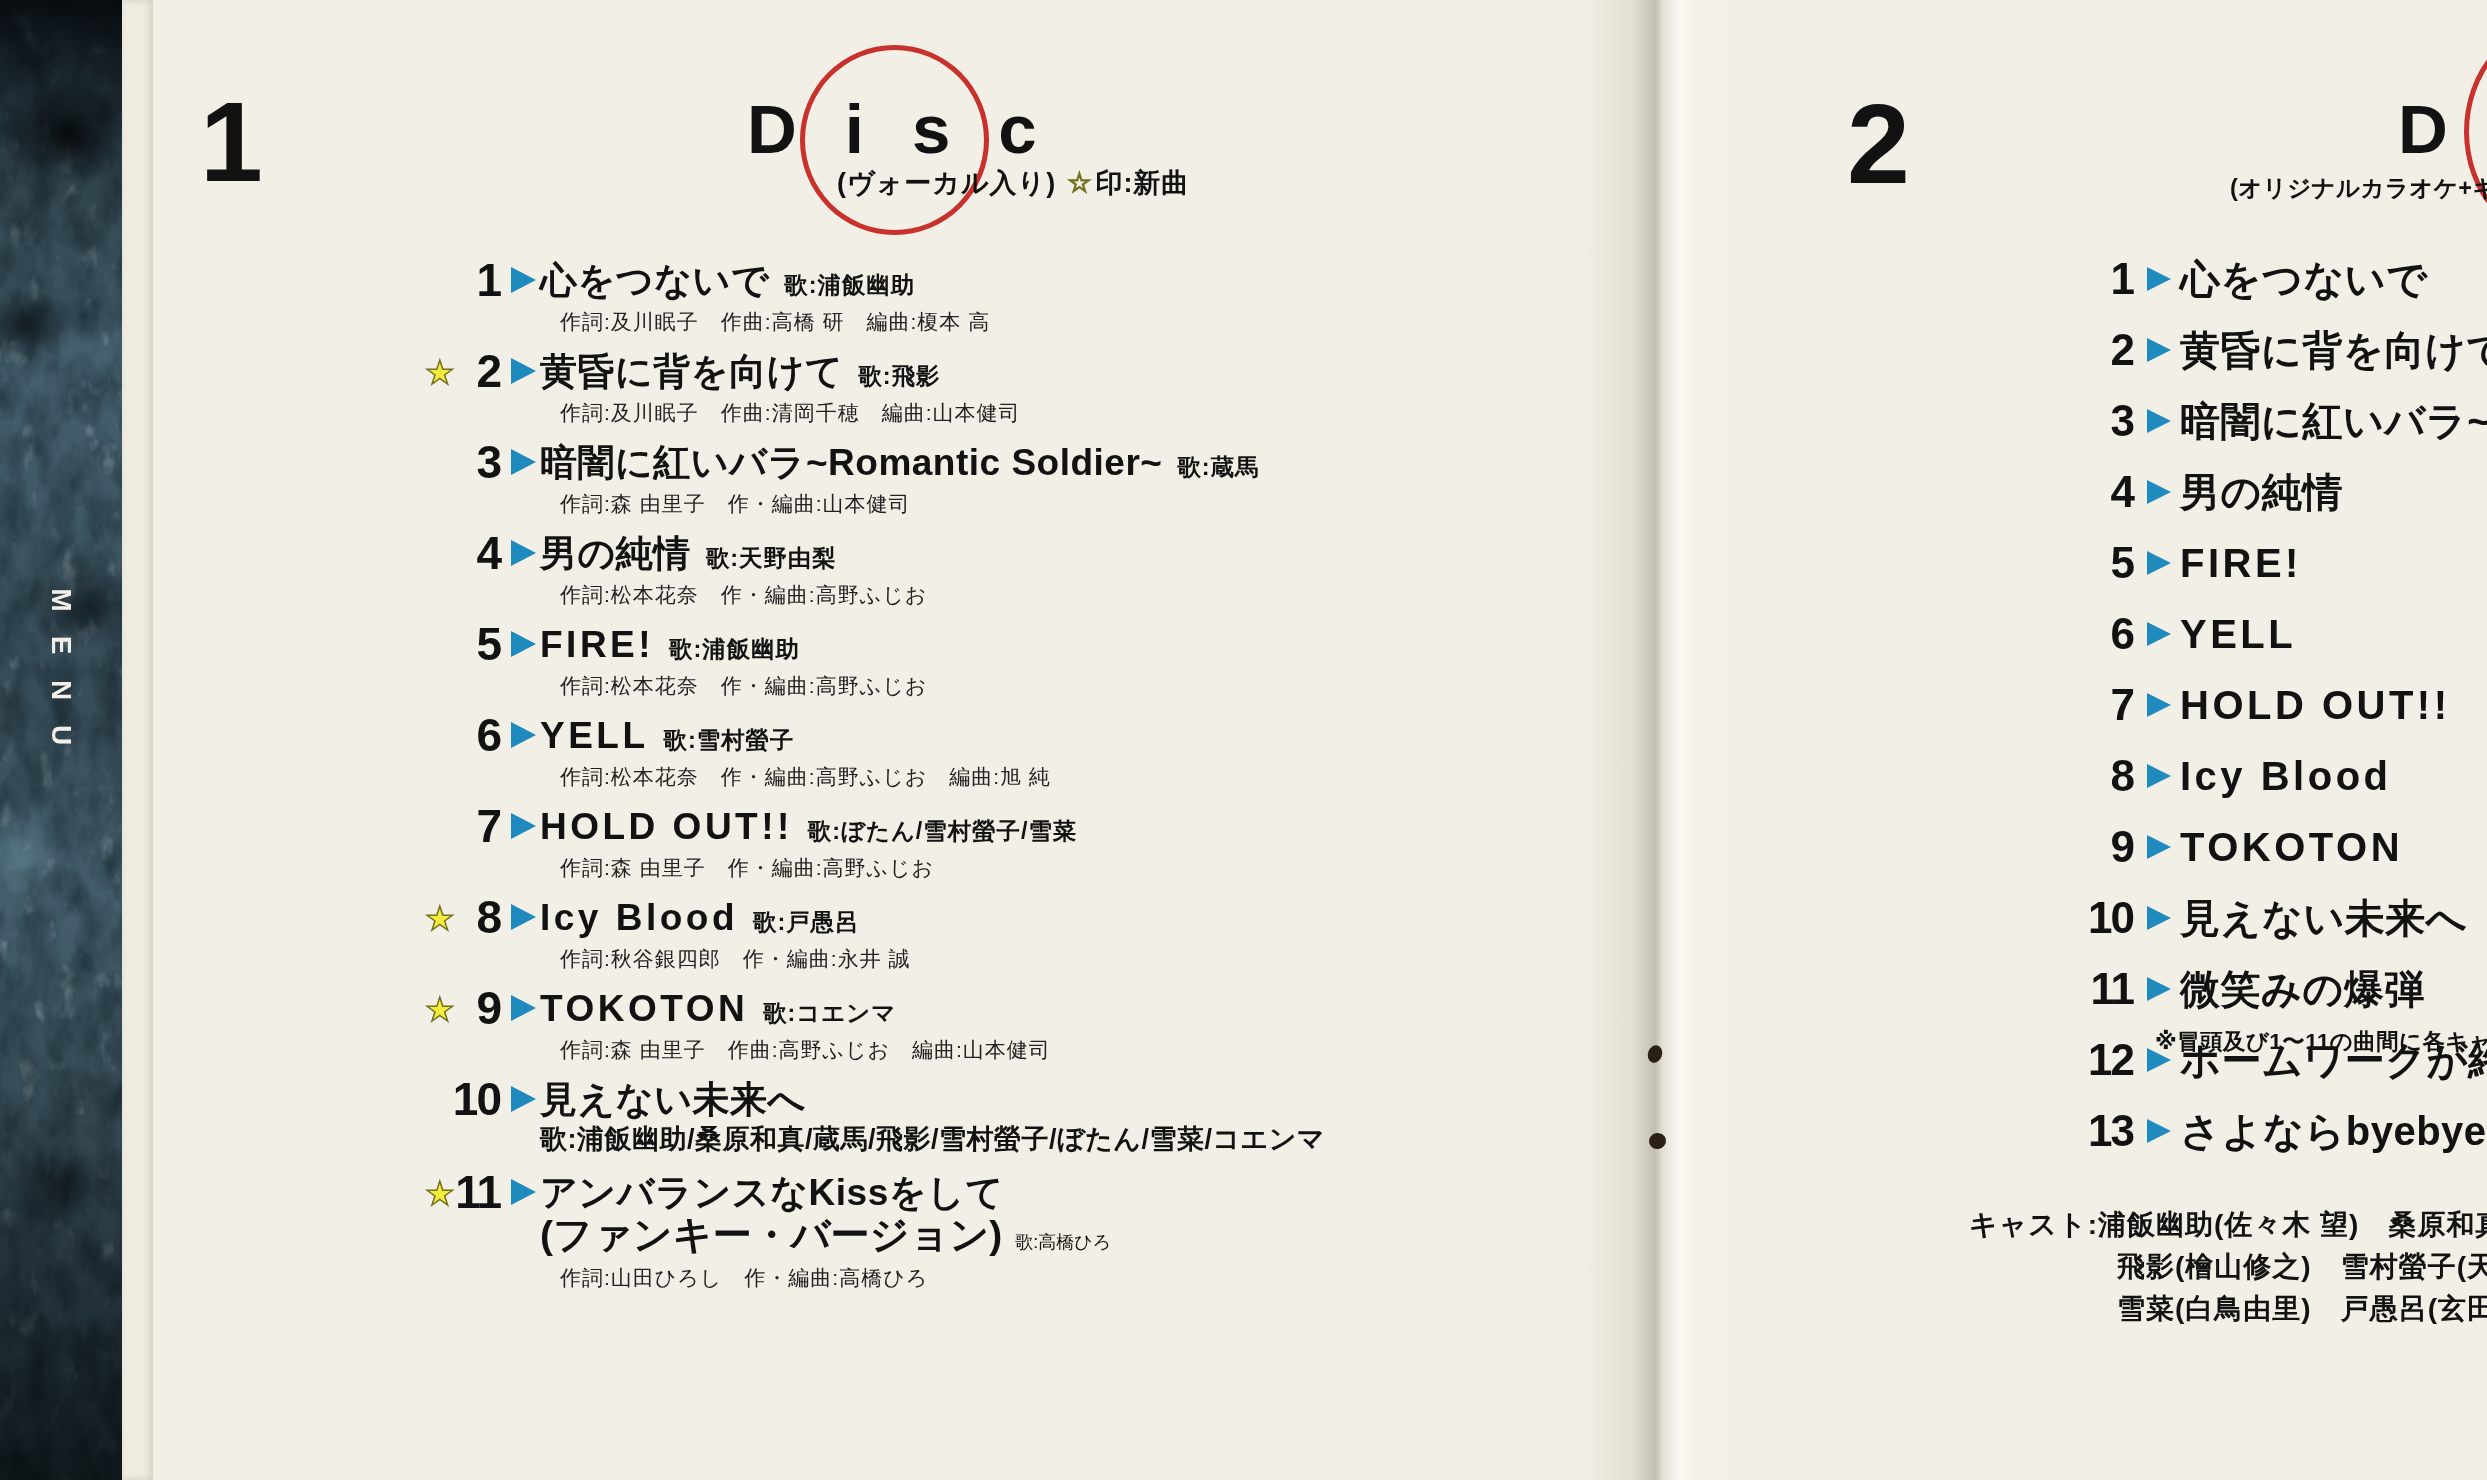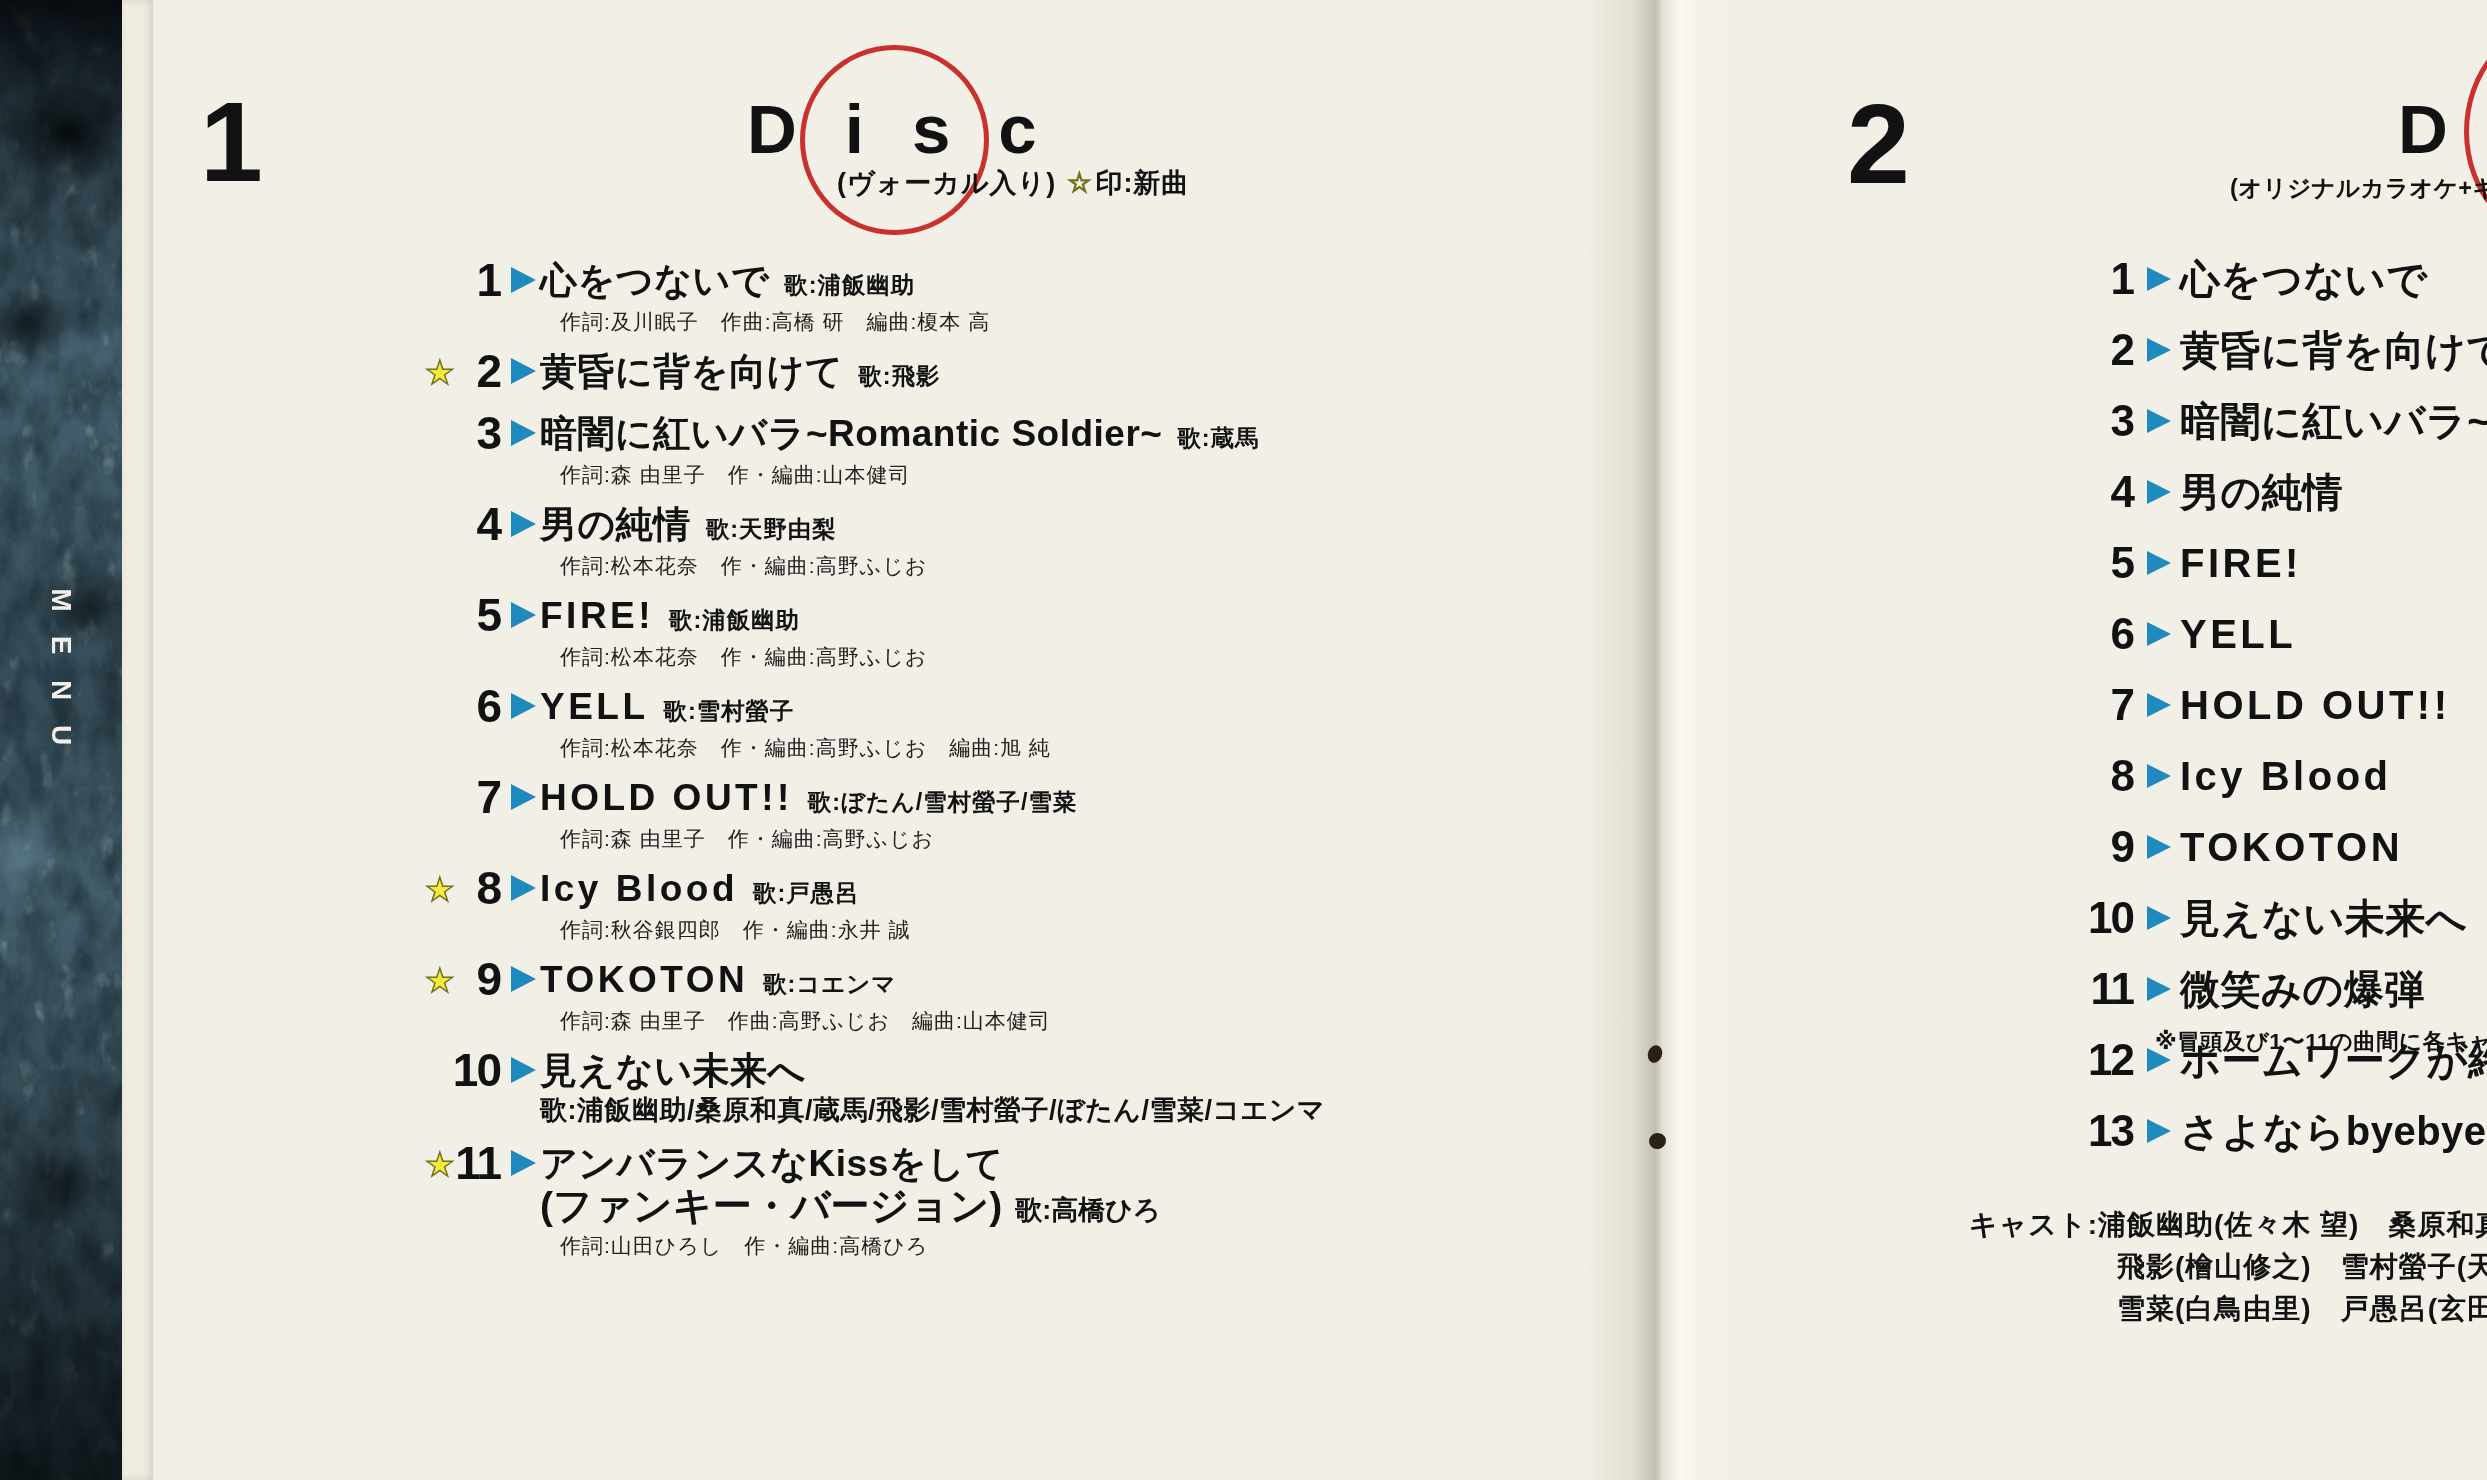--- a/index.html
+++ b/index.html
@@ -60,21 +60,21 @@
                font-size:46px;font-weight:800;line-height:42px;letter-spacing:-2px;}
   .t1row .arrow{position:absolute;left:86px;top:8px;width:0;height:0;
         border-top:13px solid transparent;border-bottom:13px solid transparent;border-left:25px solid #1f8abd;}
   .tline{display:flex;align-items:baseline;line-height:43px;white-space:nowrap;}
   .ttitle{font-size:37px;font-weight:700;letter-spacing:0.5px;text-align:right;}
   .ttitle.latin{letter-spacing:3.5px;}
   .tsinger{font-size:23.4px;font-weight:700;margin-left:15px;letter-spacing:1px;}
   .tsingerline{font-size:27px;font-weight:700;line-height:36px;letter-spacing:0.5px;white-space:nowrap;}
   .tsubline{display:flex;align-items:baseline;line-height:42px;white-space:nowrap;}
   .tsubline .big{font-size:39px;font-weight:700;}
-  .tsubline .small{font-size:27px;font-weight:700;margin-left:13px;}
+  .tsubline .small{font-size:18px;font-weight:400;margin-left:13px;}
   .tcredits{font-size:21px;font-weight:400;color:#222;line-height:29px;letter-spacing:1px;white-space:nowrap;margin-left:20px;}
   
   .tracks2{position:absolute;left:398px;top:256px;width:1144px;}
   .t2row{position:relative;padding-left:124px;margin-bottom:13px;line-height:46px;white-space:nowrap;}
   .t2row .t-no{position:absolute;left:0;top:0;width:77px;text-align:right;
                font-size:44px;font-weight:800;line-height:46px;letter-spacing:-2px;}
   .t2row .arrow{position:absolute;left:91px;top:11px;width:0;height:0;
         border-top:12.4px solid transparent;border-bottom:12.4px solid transparent;border-left:24px solid #1f8abd;}
   .t2row .ttitle{font-size:40px;}
   .footnote{position:absolute;left:497px;top:1026px;font-size:22.4px;font-weight:700;
@@ -115,20 +115,21 @@
         </div>
         <div class="t1row">
           <span class="star starglyph">★</span>
           <span class="t-no">2</span>
           <span class="arrow"></span>
           <div class="tcol">
             <div class="tline">
               <span class="ttitle">黄昏に背を向けて</span>
               <span class="tsinger">歌:飛影</span>
             </div>
+            <div class="tcredits">作詞:及川眠子　作曲:清岡千穂　編曲:山本健司</div>
           </div>
         </div>
         <div class="t1row">
           <span class="t-no">3</span>
           <span class="arrow"></span>
           <div class="tcol">
             <div class="tline">
               <span class="ttitle">暗闇に紅いバラ~Romantic Soldier~</span>
               <span class="tsinger">歌:蔵馬</span>
             </div>

